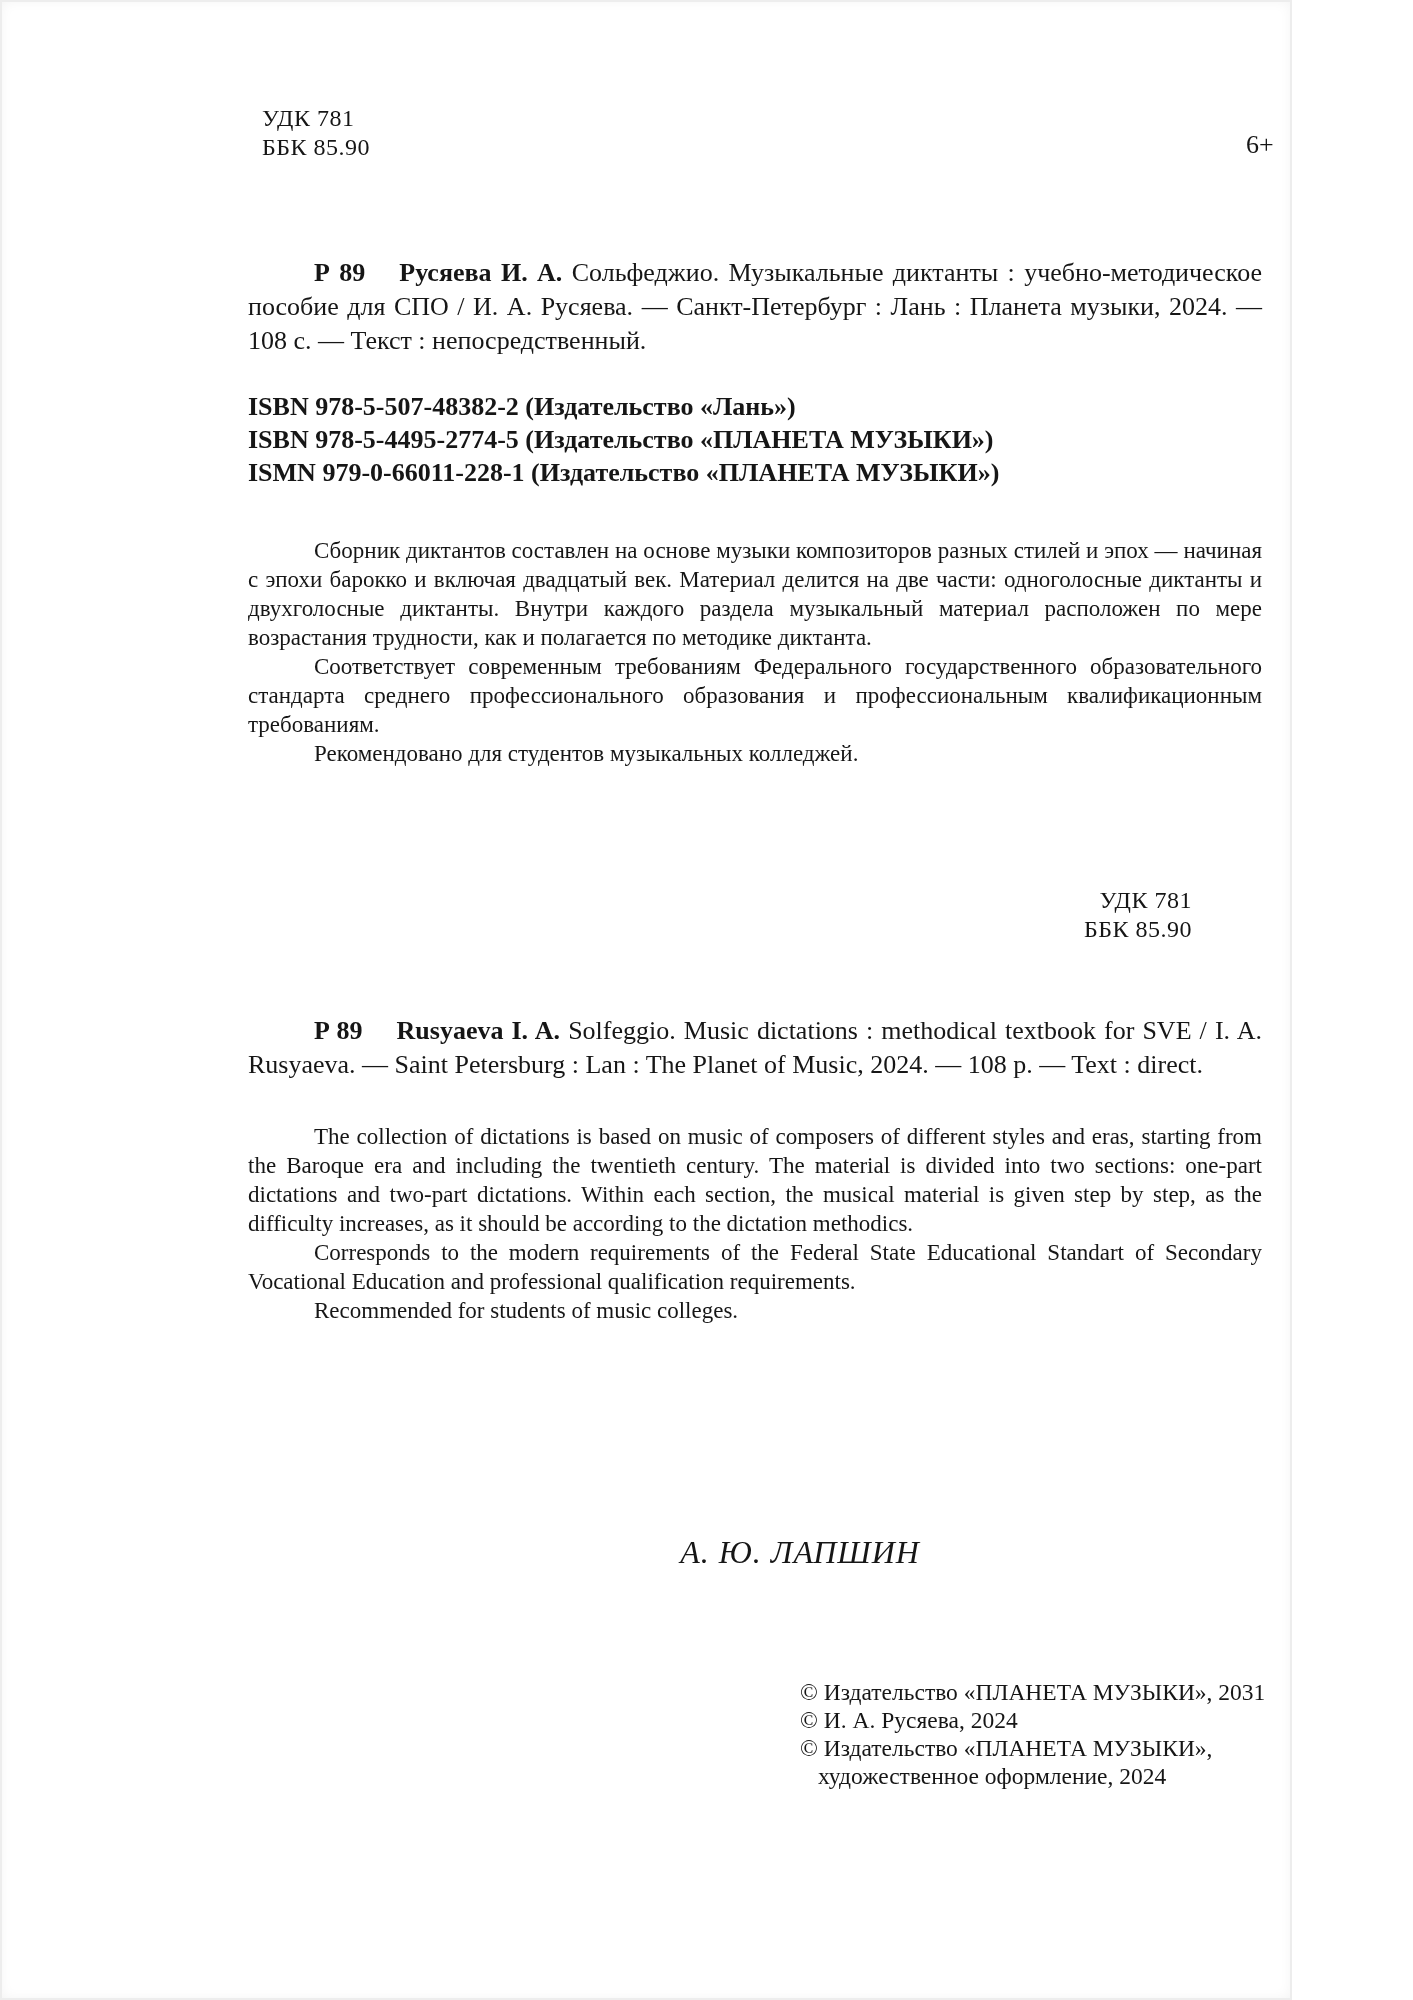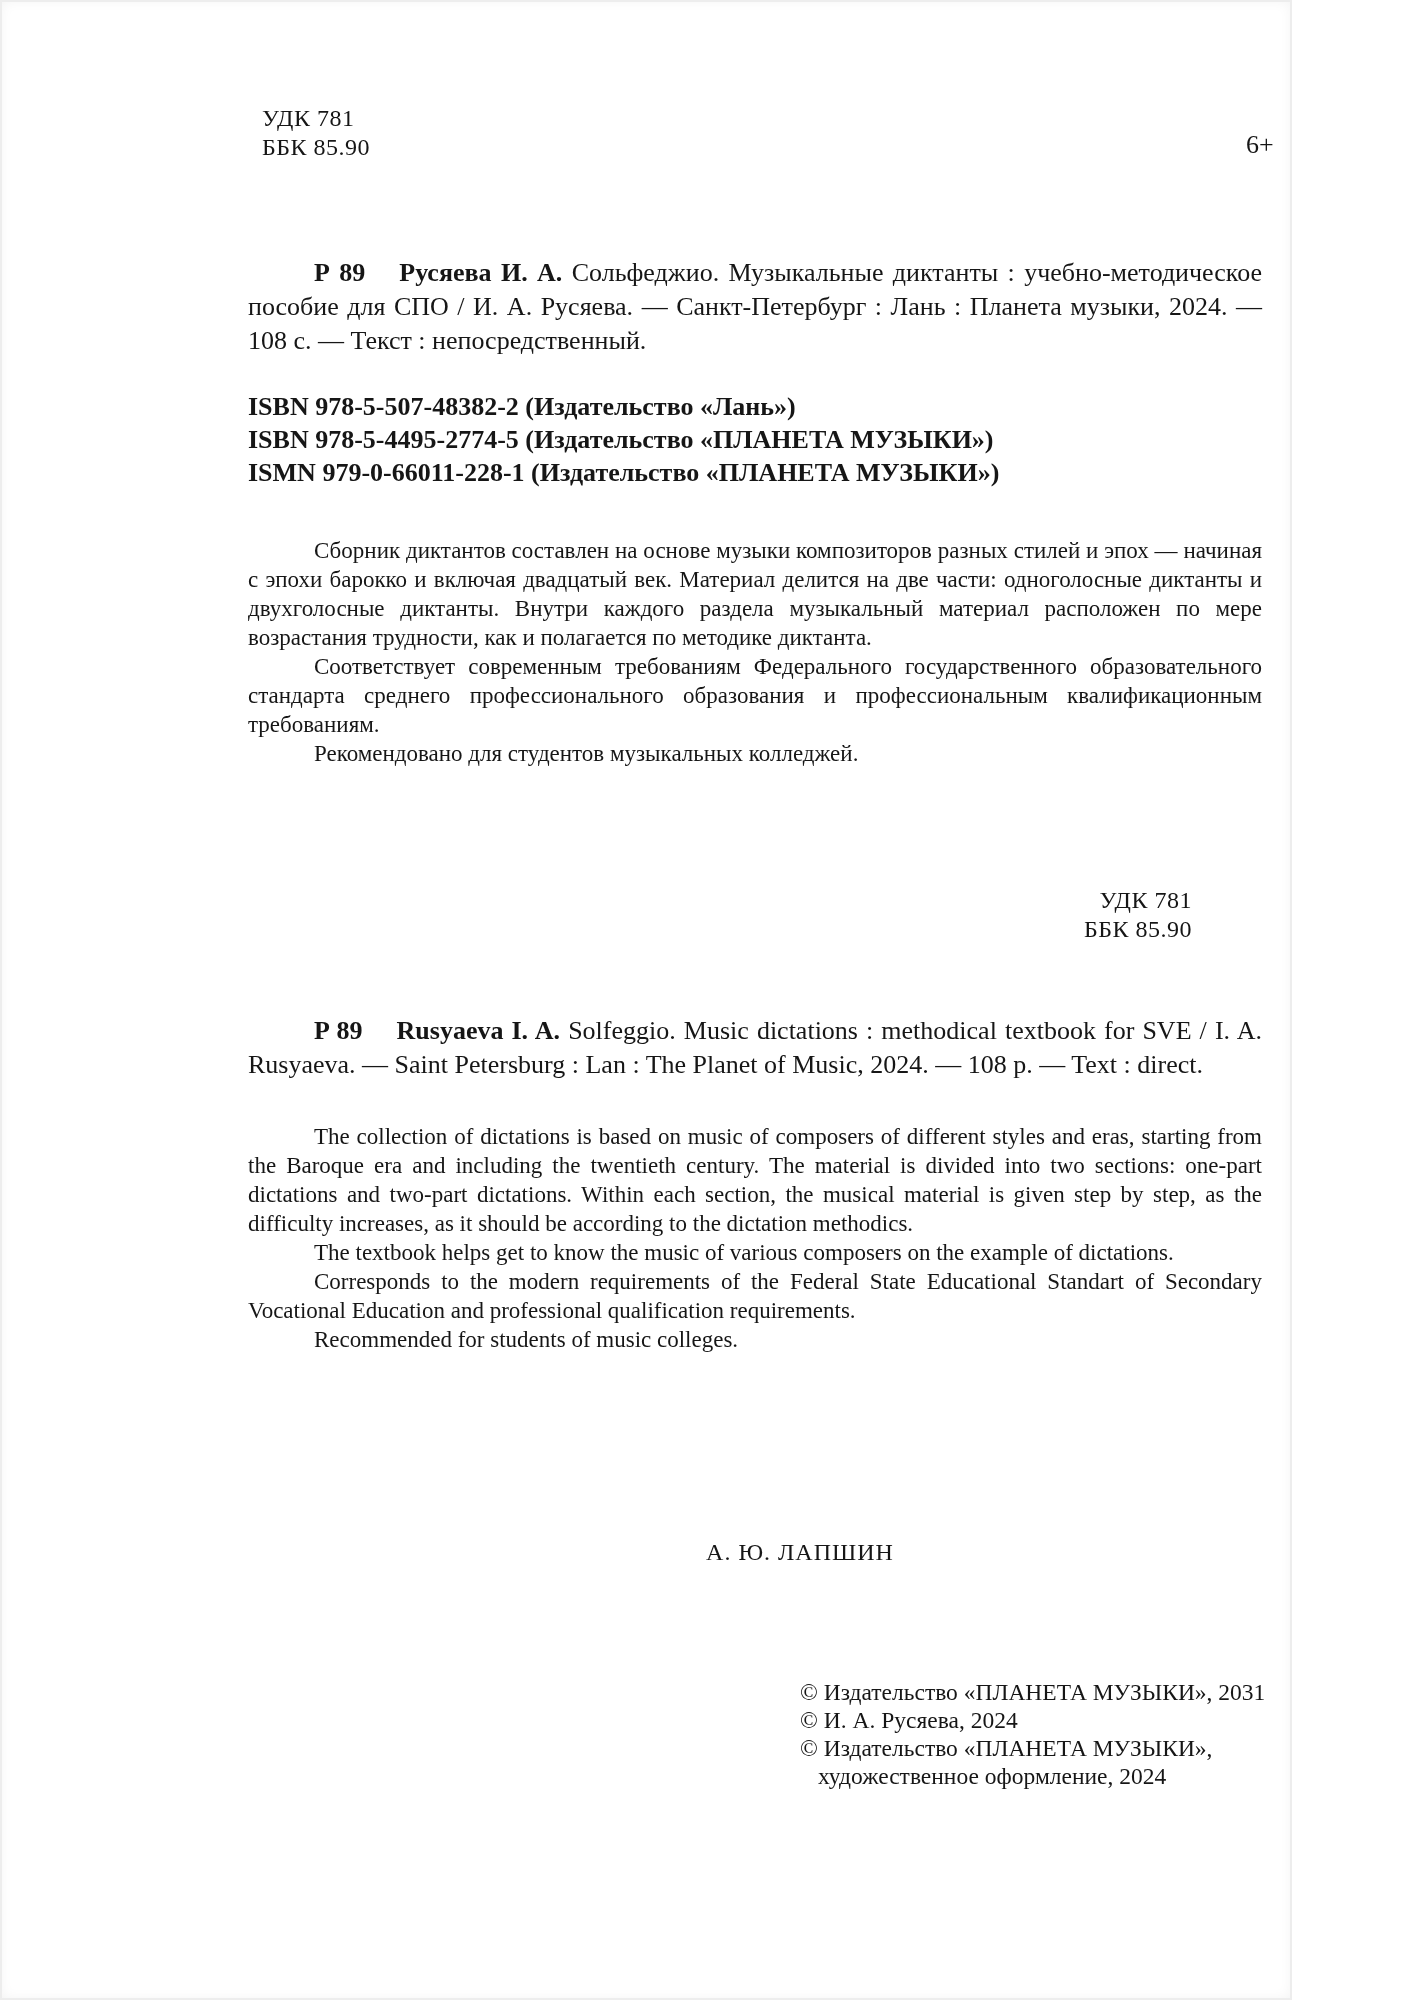--- a/index.html
+++ b/index.html
@@ -75,21 +75,22 @@
 
   .cover-credit {
     left: 300px; top: 1538px;
     width: 1000px;
     text-align: center;
     font-size: 23px;
     line-height: 28px;
   }
   .cover-credit .cover-label { font-weight: bold; }
   .cover-credit .cover-name {
-    font-size: 24px;
+    font-style: italic;
+    font-size: 32px;
     letter-spacing: 1px;
   }
 
   .copyright {
     left: 800px; top: 1678px;
     width: 480px;
     font-size: 23.5px;
     line-height: 28px;
   }
   .copyright .cont { padding-left: 18px; }
@@ -122,21 +123,20 @@
 
   <div class="abs udk-right">
     <div>УДК 781</div>
     <div>ББК 85.90</div>
   </div>
 
   <p class="abs record record-en"><span class="code">P 89</span><span class="code-gap"></span><span class="author">Rusyaeva I. A.</span> <span>Solfeggio. Music dictations : methodical textbook for SVE / I. A. Rusyaeva. — Saint Petersburg : Lan : The Planet of Music, 2024. — 108 p. — Text : direct.</span></p>
 
   <div class="abs annotation annotation-en">
     <p>The collection of dictations is based on music of composers of different styles and eras, starting from the Baroque era and including the twentieth century. The material is divided into two sections: one-part dictations and two-part dictations. Within each section, the musical material is given step by step, as the difficulty increases, as it should be according to the dictation methodics.</p>
-    <p>The textbook helps get to know the music of various composers on the example of dictations.</p>
     <p>Corresponds to the modern requirements of the Federal State Educational Standart of Secondary Vocational Education and professional qualification requirements.</p>
     <p>Recommended for students of music colleges.</p>
   </div>
 
   <div class="abs cover-credit">
     <div class="cover-name">А. Ю. ЛАПШИН</div>
   </div>
 
   <div class="abs copyright">
     <div>© Издательство «ПЛАНЕТА МУЗЫКИ», 2031</div>

